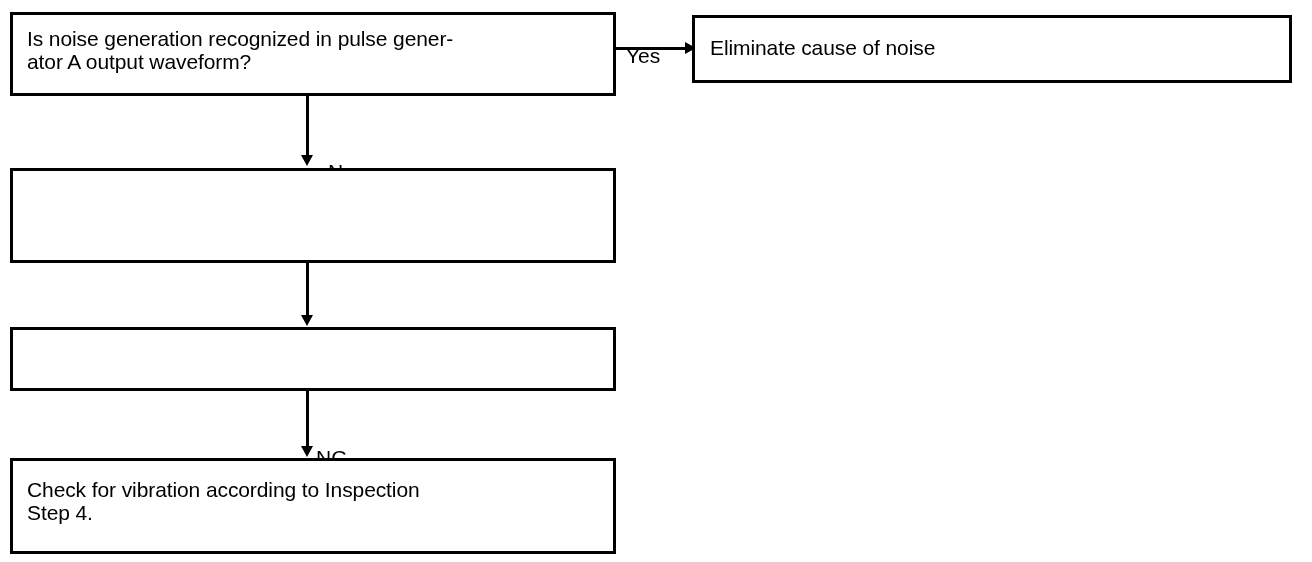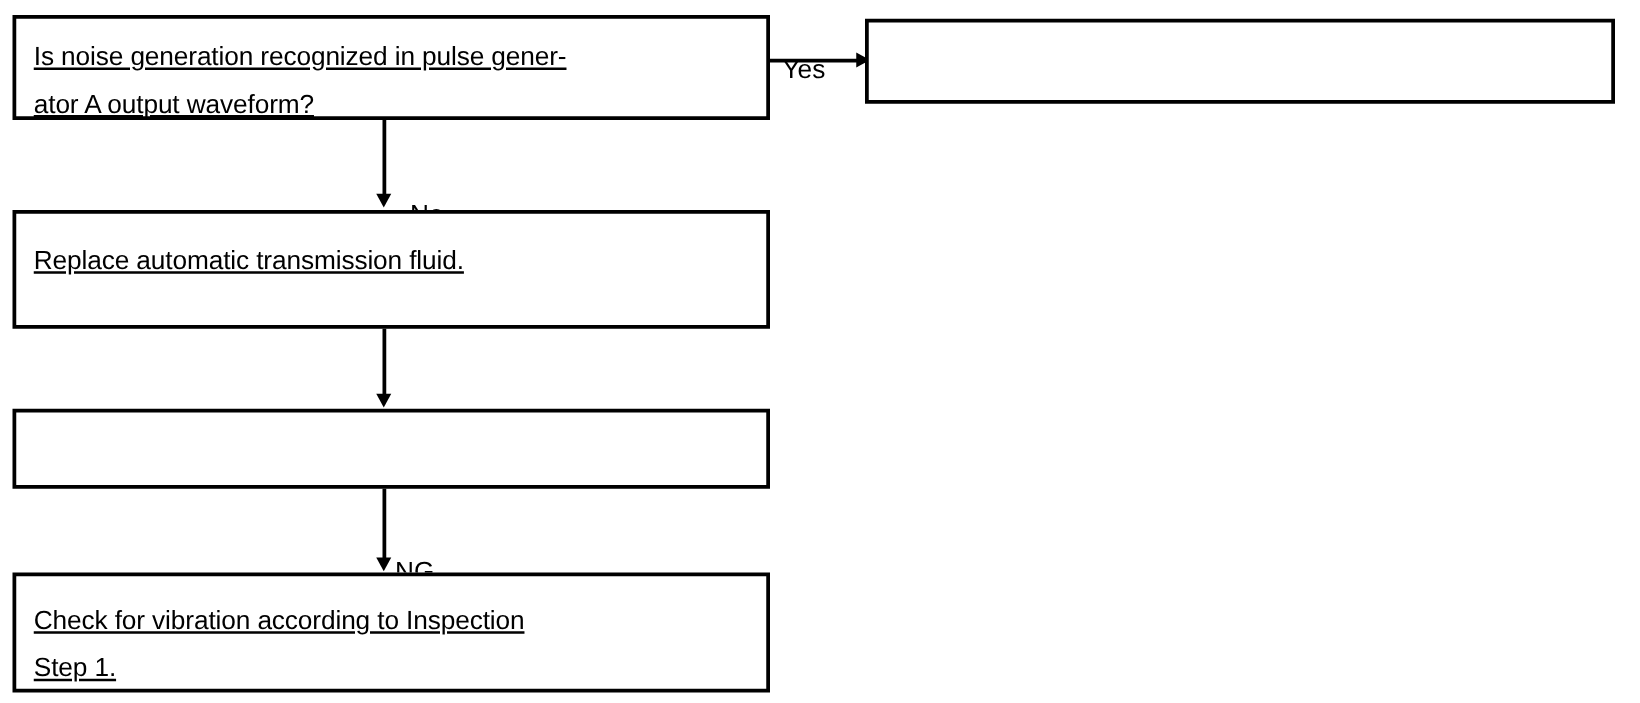--- a/index.html
+++ b/index.html
@@ -20,25 +20,24 @@
   .node {
     position: absolute;
     box-sizing: border-box;
     border: 3px solid #000000;
     background: #ffffff;
   }
   .node-text {
     position: absolute;
     font-family: "Liberation Sans", sans-serif;
     font-size: 21px;
-    line-height: 38px;
+    line-height: 23px;
     color: #000000;
     white-space: pre-line;
     letter-spacing: -0.1px;
-    text-decoration: underline;
   }
   .edge-label {
     position: absolute;
     font-family: "Liberation Sans", sans-serif;
     font-size: 21px;
     line-height: 24px;
     color: #000000;
     margin-top: 36px;
   }
   .connector-v {
@@ -104,34 +103,34 @@
 
   <div class="node" id="node-question"></div>
   <div class="node-text" id="text-question">Is noise generation recognized in pulse gener-
 ator A output waveform?</div>
 
   <div class="connector-h" id="edge-yes-h"></div>
   <div class="arrowhead-right" id="edge-yes-arrow"></div>
   <div class="edge-label" id="label-yes">Yes</div>
 
   <div class="node" id="node-eliminate"></div>
+  <div class="node-text" id="text-eliminate">Eliminate cause of noise</div>
 
   <div class="connector-v" id="edge-no-v"></div>
   <div class="arrowhead-down" id="edge-no-arrow"></div>
   <div class="edge-label" id="label-no">No</div>
 
   <div class="node" id="node-replace-fluid"></div>
-  <div class="node-text" id="text-replace-fluid">Replace automatic transmission fluid.</div>
 
   <div class="connector-v" id="edge-mid-v"></div>
   <div class="arrowhead-down" id="edge-mid-arrow"></div>
 
   <div class="node" id="node-confirm"></div>
 
   <div class="connector-v" id="edge-ng-v"></div>
   <div class="arrowhead-down" id="edge-ng-arrow"></div>
   <div class="edge-label" id="label-ng">NG</div>
 
   <div class="node" id="node-check-vib"></div>
   <div class="node-text" id="text-check-vib">Check for vibration according to Inspection
-Step 1.</div>
+Step 4.</div>
 
 </div>
 
 </body></html>

